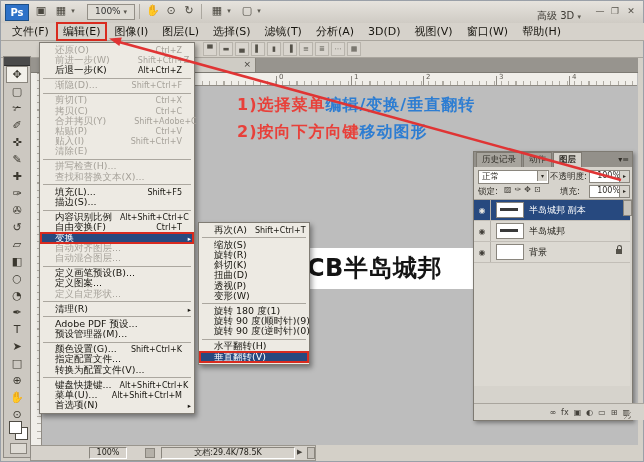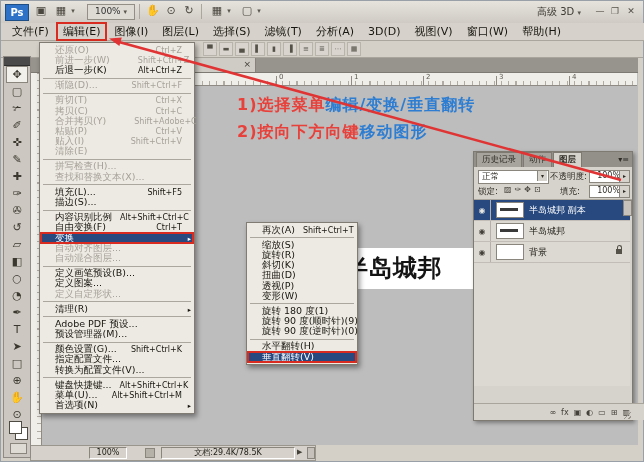--- a/index.html
+++ b/index.html
@@ -11,21 +11,21 @@
   
   .appbar{position:absolute;left:0;top:0;width:642px;height:22px;
           background:linear-gradient(#e6e3dd,#cfcbc4);border-bottom:1px solid #a9a59d;z-index:11;}
   .ps-logo{position:absolute;left:4px;top:3px;width:22px;height:15px;background:#2e72c8;border:1px solid #1d4f86;
            color:#fff;font-size:10px;font-weight:bold;text-align:center;line-height:15px;}
   .ab-ic{position:absolute;top:2px;height:16px;font-size:11px;color:#4a473f;line-height:16px;text-align:center;}
   .ab-caret{font-size:7px;color:#5a574f;}
   .zoom-box{position:absolute;left:86px;top:3px;width:46px;height:14px;border:1px solid #938f87;background:#dedbd4;
             font-size:9px;color:#333;line-height:13px;text-align:center;}
   .ab-sep{position:absolute;top:3px;width:1px;height:15px;background:#aba79f;}
-  .workspace{position:absolute;right:62px;top:3px;height:15px;font-size:10px;color:#3c3933;line-height:15px;}
+  .workspace{position:absolute;right:62px;top:3px;height:15px;font-size:10px;color:#3c3933;line-height:23px;}
   .winctl{position:absolute;top:3px;width:14px;height:14px;font-size:9px;color:#55524a;text-align:center;line-height:14px;}
 
   
   .menubar{position:absolute;left:0;top:22px;width:642px;height:17px;background:#d6d2cb;
            border-bottom:1px solid #aaa69e;display:flex;align-items:center;padding-left:4px;z-index:11;}
   .mb-item{position:relative;padding:1px 7px;font-size:11px;color:#17150f;white-space:nowrap;}
   .mb-item.f-redbox::after{content:'';position:absolute;inset:-1px 0;border:2px solid #d92b1f;pointer-events:none;}
 
   
   .optionsbar{position:absolute;left:0;top:39px;width:642px;height:17px;background:#d4d0c8;border-bottom:1px solid #a9a59d;z-index:3;}
@@ -58,21 +58,21 @@
   .swatches{position:absolute;left:5px;top:364px;width:18px;height:18px;}
   .swatch{position:absolute;width:11px;height:11px;background:#fff;border:1px solid #4e4b43;}
   .swatch.fg{left:0;top:0;z-index:2;}
   .swatch.bg{left:6px;top:6px;z-index:1;}
   .screen-mode{position:absolute;left:6px;top:386px;width:15px;height:9px;border:1px solid #8a867e;background:#dedbd4;font-size:6px;
                color:#55524a;text-align:center;line-height:8px;}
 
   
   .menu{position:absolute;background:#edeae3;border:1px solid #807c74;box-shadow:2px 3px 5px rgba(0,0,0,.4);padding:2px 0;z-index:12;}
   .edit-menu{left:38px;top:41px;width:154px;}
-  .sub-menu{left:197px;top:221px;width:110px;margin-left:48px;}
+  .sub-menu{left:197px;top:221px;width:110px;}
   .mi{position:relative;height:10.2px;display:flex;align-items:center;padding:0 12px 0 15px;
       font-size:9.5px;color:#17150f;white-space:nowrap;}
   .mi-short{margin-left:auto;font-size:8px;padding-left:8px;}
   .mi.f-disabled{color:#a6a29a;gap:20px;}
   .mi.f-highlighted{background:#27497f;color:#fff;}
   .mi.f-redbox::after{content:'';position:absolute;inset:-1px 0;border:2px solid #d92b1f;pointer-events:none;z-index:2;}
   .mi.f-sep{height:5px;padding:0 3px;}
   .mi.f-sep::before{content:'';flex:1;border-top:1px solid #aba79f;}
   .mi-arrow{position:absolute;right:3px;font-size:6.5px;top:1.5px;}
 

